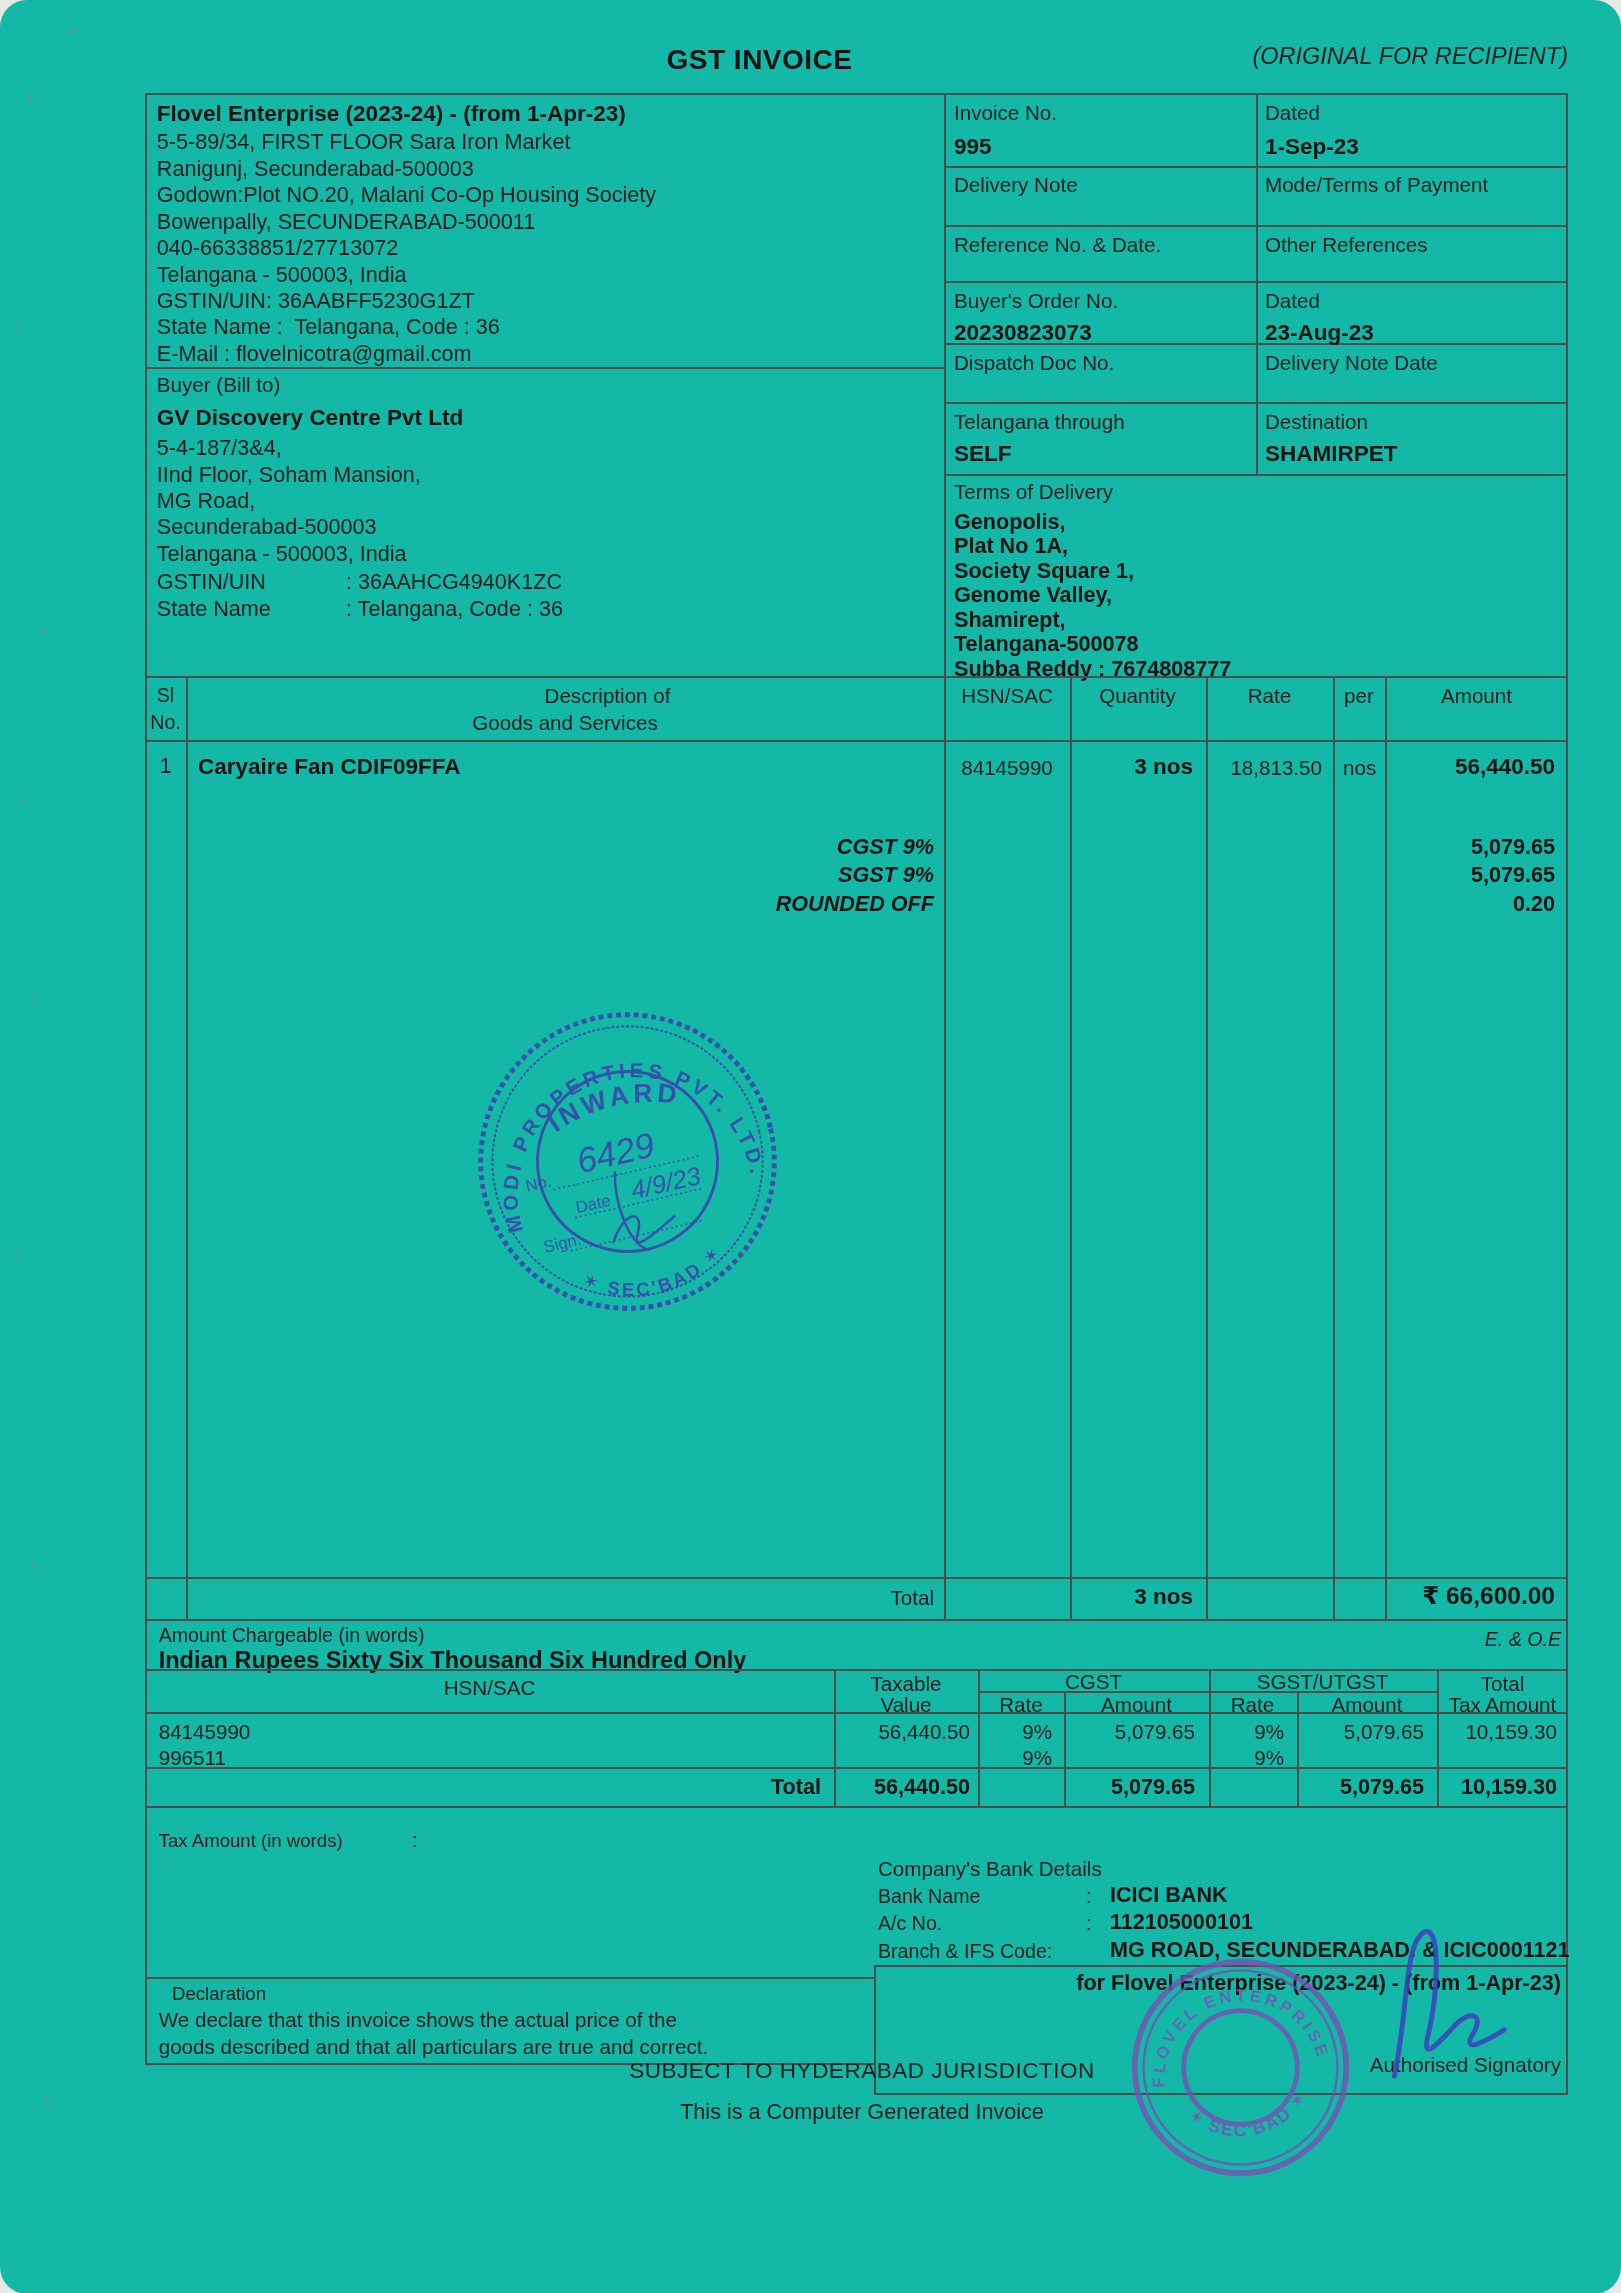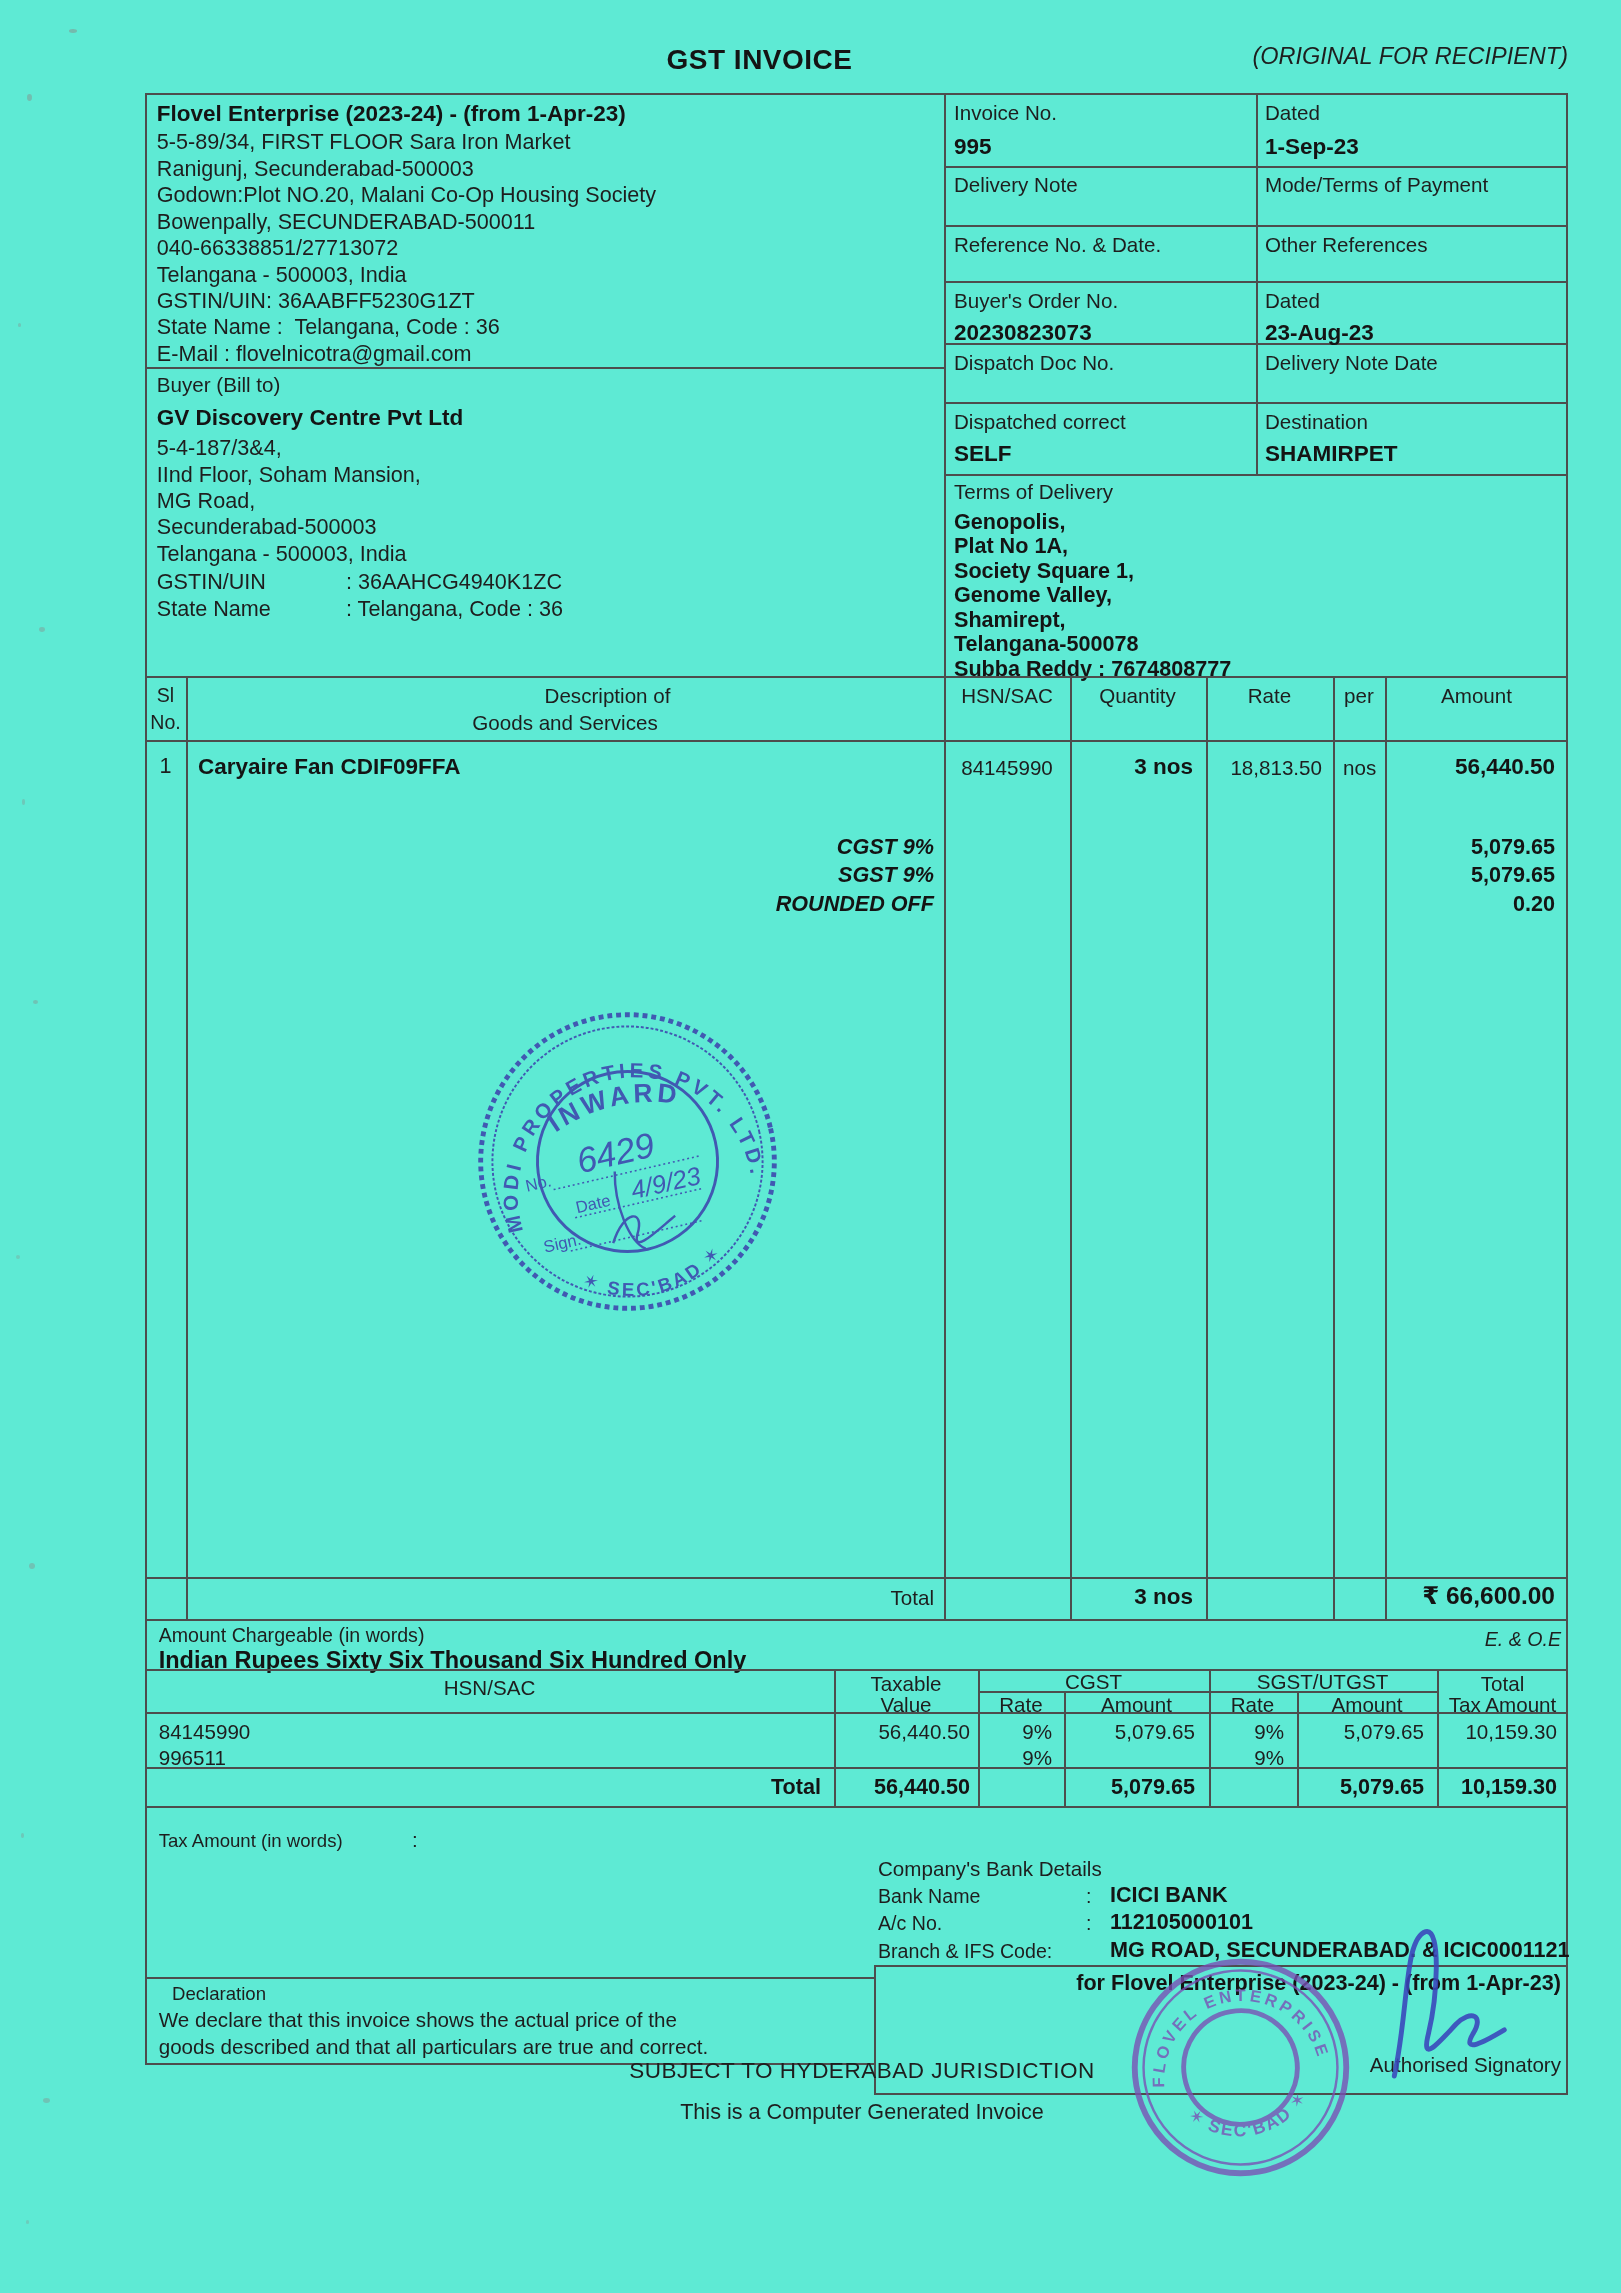--- a/index.html
+++ b/index.html
@@ -1,17 +1,17 @@
 <!DOCTYPE html>
 <html><head>
 <meta charset="utf-8">
 <style>
   html,body{margin:0;padding:0;background:#e8e8e4;}
-  .page{position:relative;width:1621px;height:2294px;background:#5eead4;margin:0 auto;
-        font-family:"Liberation Sans","DejaVu Sans",sans-serif;color:#1e1e1e;overflow:hidden;}
+  .page{position:relative;width:1621px;height:2294px;background:#14b8a6;margin:0 auto;
+        font-family:"Liberation Sans","DejaVu Sans",sans-serif;color:#1e1e1e;overflow:hidden;border-radius:27px;}
   .t{position:absolute;white-space:pre;font-size:20.6px;line-height:1.15;color:#1e1e1e;}
   .b{font-weight:bold;color:#141414;}
   .i{font-style:italic;}
   .ra{text-align:right;}
   .ca{text-align:center;}
   .hl,.vl{position:absolute;background:#4d4d4d;}
   .hl{height:2px;}
   .vl{width:2px;}
   .box{position:absolute;left:145px;top:93px;width:1423px;height:2004px;}
   .speck{position:absolute;border-radius:50%;background:#8a8a86;}
@@ -92,21 +92,21 @@
     <div class="t" style="left:1120px;top:140px;font-size:20.6px">Other References</div>
 
     <div class="t" style="left:809px;top:196px;font-size:20.6px">Buyer's Order No.</div>
     <div class="t b" style="left:809px;top:227px;font-size:22.5px">20230823073</div>
     <div class="t" style="left:1120px;top:196px;font-size:20.6px">Dated</div>
     <div class="t b" style="left:1120px;top:227px;font-size:22.5px">23-Aug-23</div>
 
     <div class="t" style="left:809px;top:258px;font-size:20.6px">Dispatch Doc No.</div>
     <div class="t" style="left:1120px;top:258px;font-size:20.6px">Delivery Note Date</div>
 
-    <div class="t" style="left:809px;top:317px;font-size:20.6px">Dispatched correct</div>
+    <div class="t" style="left:809px;top:317px;font-size:20.6px">Telangana through</div>
     <div class="t b" style="left:809px;top:348px;font-size:22.5px">SELF</div>
     <div class="t" style="left:1120px;top:317px;font-size:20.6px">Destination</div>
     <div class="t b" style="left:1120px;top:348px;font-size:22.5px">SHAMIRPET</div>
 
     <div class="t" style="left:809px;top:387px;font-size:20.6px">Terms of Delivery</div>
     <div class="t b" style="left:809px;top:417px;font-size:21.6px">Genopolis,</div>
     <div class="t b" style="left:809px;top:441px;font-size:21.6px">Plat No 1A,</div>
     <div class="t b" style="left:809px;top:466px;font-size:21.6px">Society Square 1,</div>
     <div class="t b" style="left:809px;top:490px;font-size:21.6px">Genome Valley,</div>
     <div class="t b" style="left:809px;top:515px;font-size:21.6px">Shamirept,</div>

